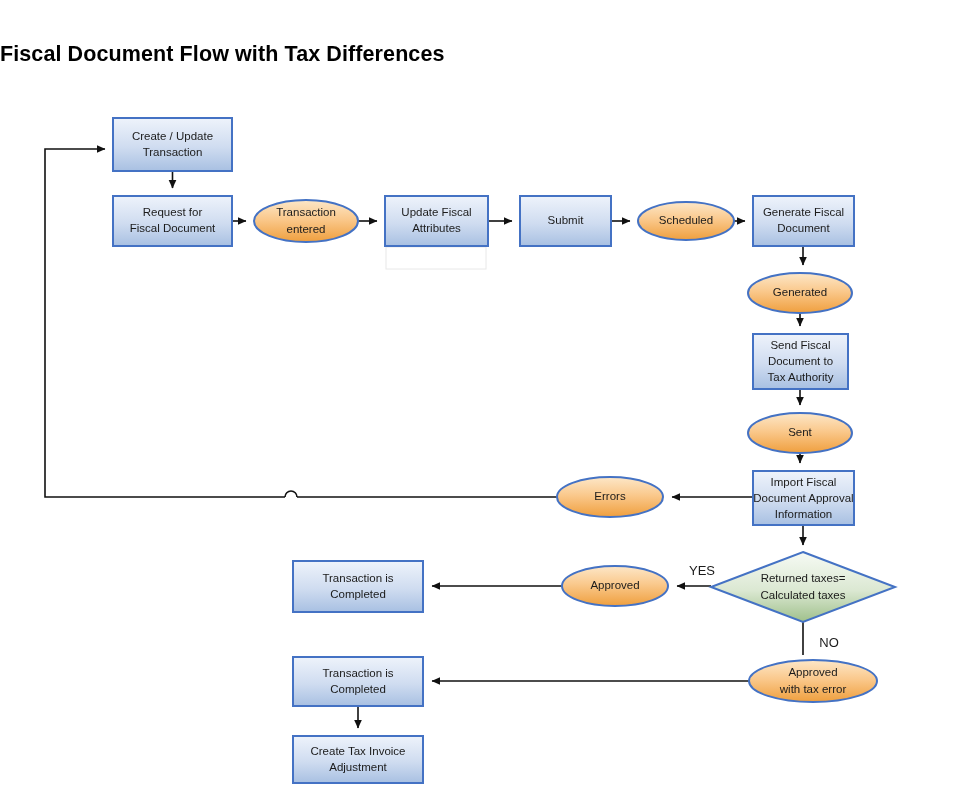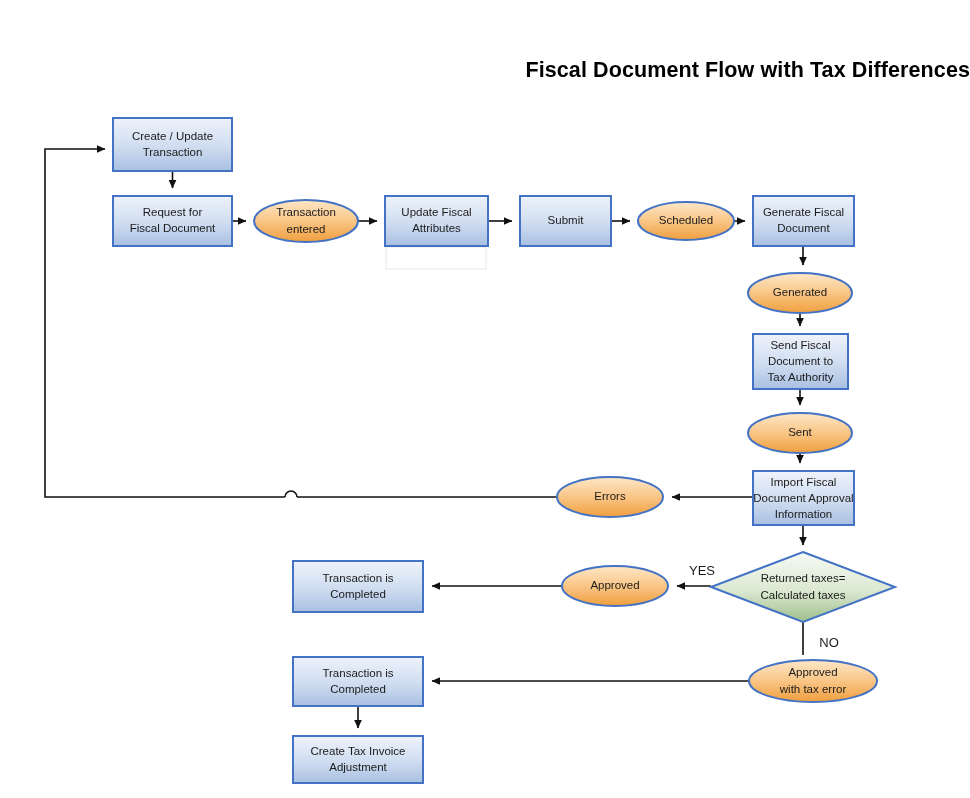--- a/index.html
+++ b/index.html
@@ -18,23 +18,23 @@
   #diagram-root {
     position: absolute;
     left: 0;
     top: 0;
     width: 970px;
     height: 798px;
   }
   .chart-title {
     position: absolute;
     left: 0;
-    top: 58px;
-    width: 970px;
-    text-align: right;
+    top: 42px;
+    width: 970px;
+    text-align: left;
     font-family: "Liberation Sans", sans-serif;
     font-size: 21.5px;
     font-weight: bold;
     color: #000000;
     letter-spacing: 0.1px;
   }
   svg.flow-canvas {
     position: absolute;
     left: 0;
     top: 0;

